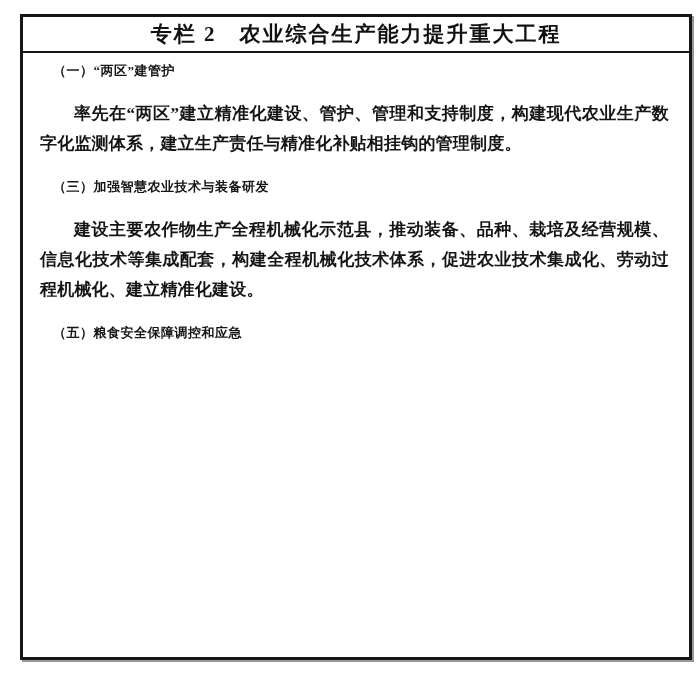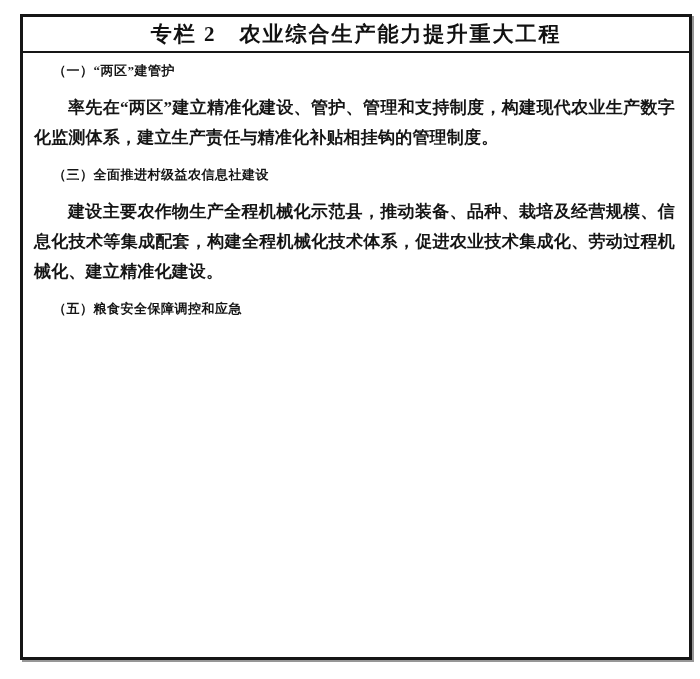--- a/index.html
+++ b/index.html
@@ -50,21 +50,21 @@
   }
   .section-heading {
     margin: 0;
     font-size: 13px;
     font-weight: 700;
     line-height: 30px;
     text-indent: 2em;
     letter-spacing: 0.5px;
   }
   .section-paragraph {
-    margin: 7px;
+    margin: 13px;
     font-size: 17px;
     font-weight: 600;
     line-height: 30px;
     text-indent: 2em;
     text-align: justify;
     letter-spacing: 0.2px;
   }
 </style>
 </head>
 <body>
@@ -78,21 +78,21 @@
 
     <div class="body-area">
 
       <div>
         <p class="section-heading">（一）“两区”建管护</p>
         <p class="section-paragraph">率先在“两区”建立精准化建设、管护、管理和支持制度，构建现代农业生产数字化监测体系，建立生产责任与精准化补贴相挂钩的管理制度。</p>
       </div>
 
 
       <div>
-        <p class="section-heading">（三）全面推进村级益农信息社建设</p>
+        <p class="section-heading">（三）加强智慧农业技术与装备研发</p>
         <p class="section-paragraph">建设主要农作物生产全程机械化示范县，推动装备、品种、栽培及经营规模、信息化技术等集成配套，构建全程机械化技术体系，促进农业技术集成化、劳动过程机械化、建立精准化建设。</p>
       </div>
 
 
       <div>
         <p class="section-heading">（五）粮食安全保障调控和应急</p>
       </div>
 
     </div>
   </div>

